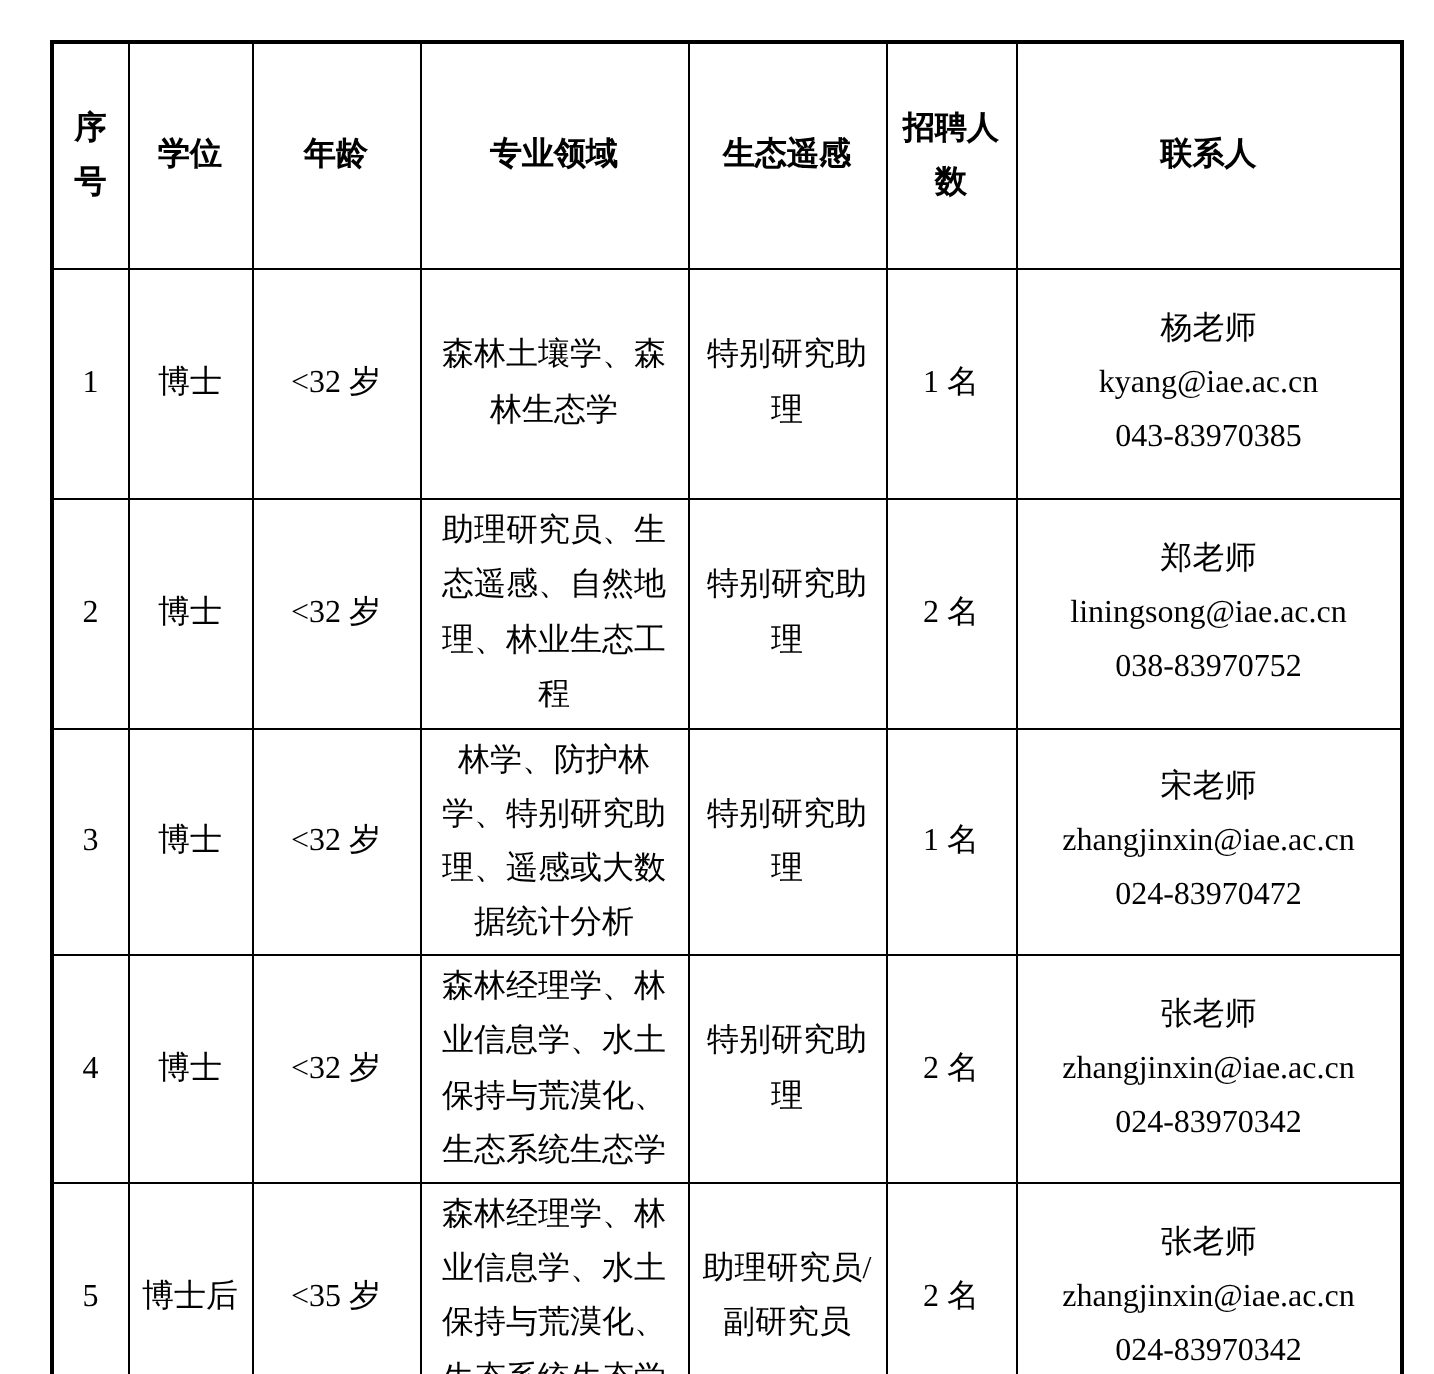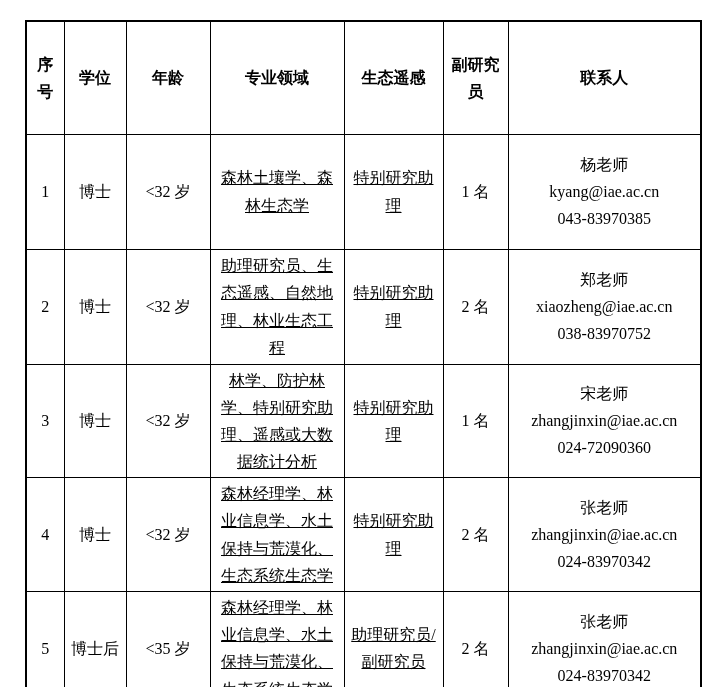--- a/index.html
+++ b/index.html
@@ -36,21 +36,20 @@
     font-size: 16px;
     line-height: 1.7;
     padding: 2px 4px;
     overflow: hidden;
   }
   table.recruit th {
     font-weight: bold;
   }
   td.cell-field, td.cell-position {
     word-break: break-all;
-    text-decoration: underline;
   }
   td.cell-contact div {
     white-space: nowrap;
   }
   tr.header-row  { height: 113px; }
   tr.row-0 { height: 115px; }
   tr.row-1 { height: 115px; }
   tr.row-2 { height: 103px; }
   tr.row-3 { height: 102px; }
   tr.row-4 { height: 95px; }
@@ -69,21 +68,21 @@
       <col style="width:65px">
       <col style="width:193px">
     </colgroup>
     <thead>
       <tr class="header-row">
         <th>序号</th>
         <th>学位</th>
         <th>年龄</th>
         <th>专业领域</th>
         <th>生态遥感</th>
-        <th>副研究员</th>
+        <th>招聘人数</th>
         <th>联系人</th>
       </tr>
     </thead>
     <tbody>
       <tr class="row-0">
         <td class="cell-seq">1</td>
         <td class="cell-degree">博士</td>
         <td class="cell-age">&lt;32 岁</td>
         <td class="cell-field">森林土壤学、森林生态学</td>
         <td class="cell-position">特别研究助理</td>
@@ -96,35 +95,35 @@
       </tr>
       <tr class="row-1">
         <td class="cell-seq">2</td>
         <td class="cell-degree">博士</td>
         <td class="cell-age">&lt;32 岁</td>
         <td class="cell-field">助理研究员、生态遥感、自然地理、林业生态工程</td>
         <td class="cell-position">特别研究助理</td>
         <td class="cell-headcount">2 名</td>
         <td class="cell-contact">
           <div>郑老师</div>
-          <div>xiaozheng@iae.ac.cn</div>
+          <div>liningsong@iae.ac.cn</div>
           <div>038-83970752</div>
         </td>
       </tr>
       <tr class="row-2">
         <td class="cell-seq">3</td>
         <td class="cell-degree">博士</td>
         <td class="cell-age">&lt;32 岁</td>
         <td class="cell-field">林学、防护林学、特别研究助理、遥感或大数据统计分析</td>
         <td class="cell-position">特别研究助理</td>
         <td class="cell-headcount">1 名</td>
         <td class="cell-contact">
           <div>宋老师</div>
           <div>zhangjinxin@iae.ac.cn</div>
-          <div>024-72090360</div>
+          <div>024-83970472</div>
         </td>
       </tr>
       <tr class="row-3">
         <td class="cell-seq">4</td>
         <td class="cell-degree">博士</td>
         <td class="cell-age">&lt;32 岁</td>
         <td class="cell-field">森林经理学、林业信息学、水土保持与荒漠化、生态系统生态学</td>
         <td class="cell-position">特别研究助理</td>
         <td class="cell-headcount">2 名</td>
         <td class="cell-contact">

